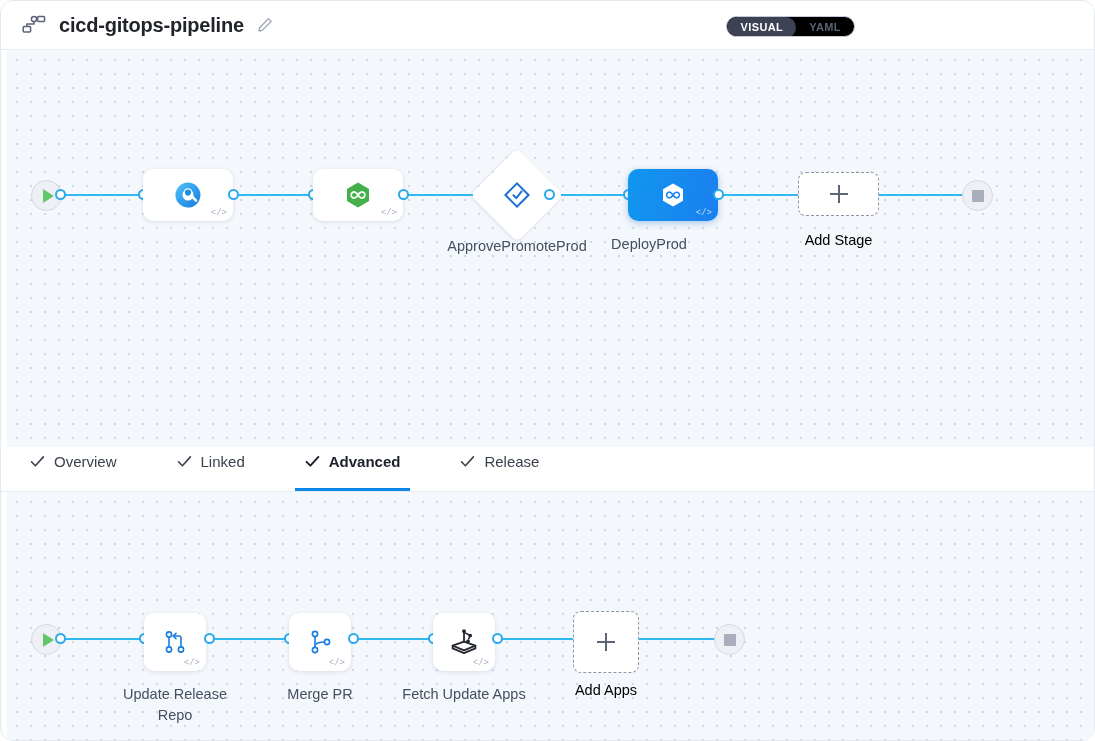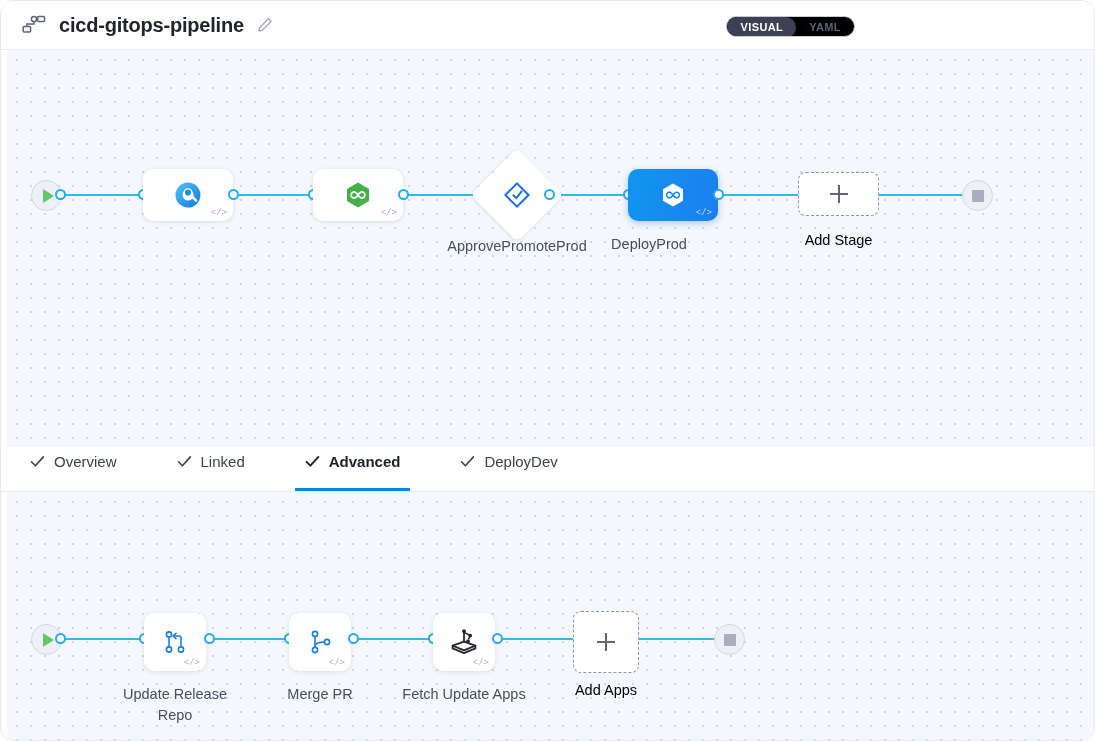--- a/index.html
+++ b/index.html
@@ -297,21 +297,21 @@
       </span>
       <span class="tlabel">Advanced</span>
     </div>
 
     <div class="tab">
       <span class="ticon">
         <svg width="15" height="13" viewBox="0 0 15 13">
             <path d="M1.5 6.8 L5.4 10.7 L13.4 1.9" fill="none" stroke="#3b414c" stroke-width="1.6" stroke-linecap="round" stroke-linejoin="round"></path>
           </svg>
       </span>
-      <span class="tlabel">DeployDev</span>
+      <span class="tlabel">Release</span>
     </div>
   </div>
 
   <div class="canvas" id="step-canvas">
 
     <div class="wire" style="left:52px;  top:146px; width:86px;"></div>
     <div class="wire" style="left:198px; top:146px; width:86px;"></div>
     <div class="wire" style="left:342px; top:146px; width:86px;"></div>
     <div class="wire" style="left:486px; top:146px; width:80px;"></div>
     <div class="wire" style="left:631px; top:146px; width:86px;"></div>

